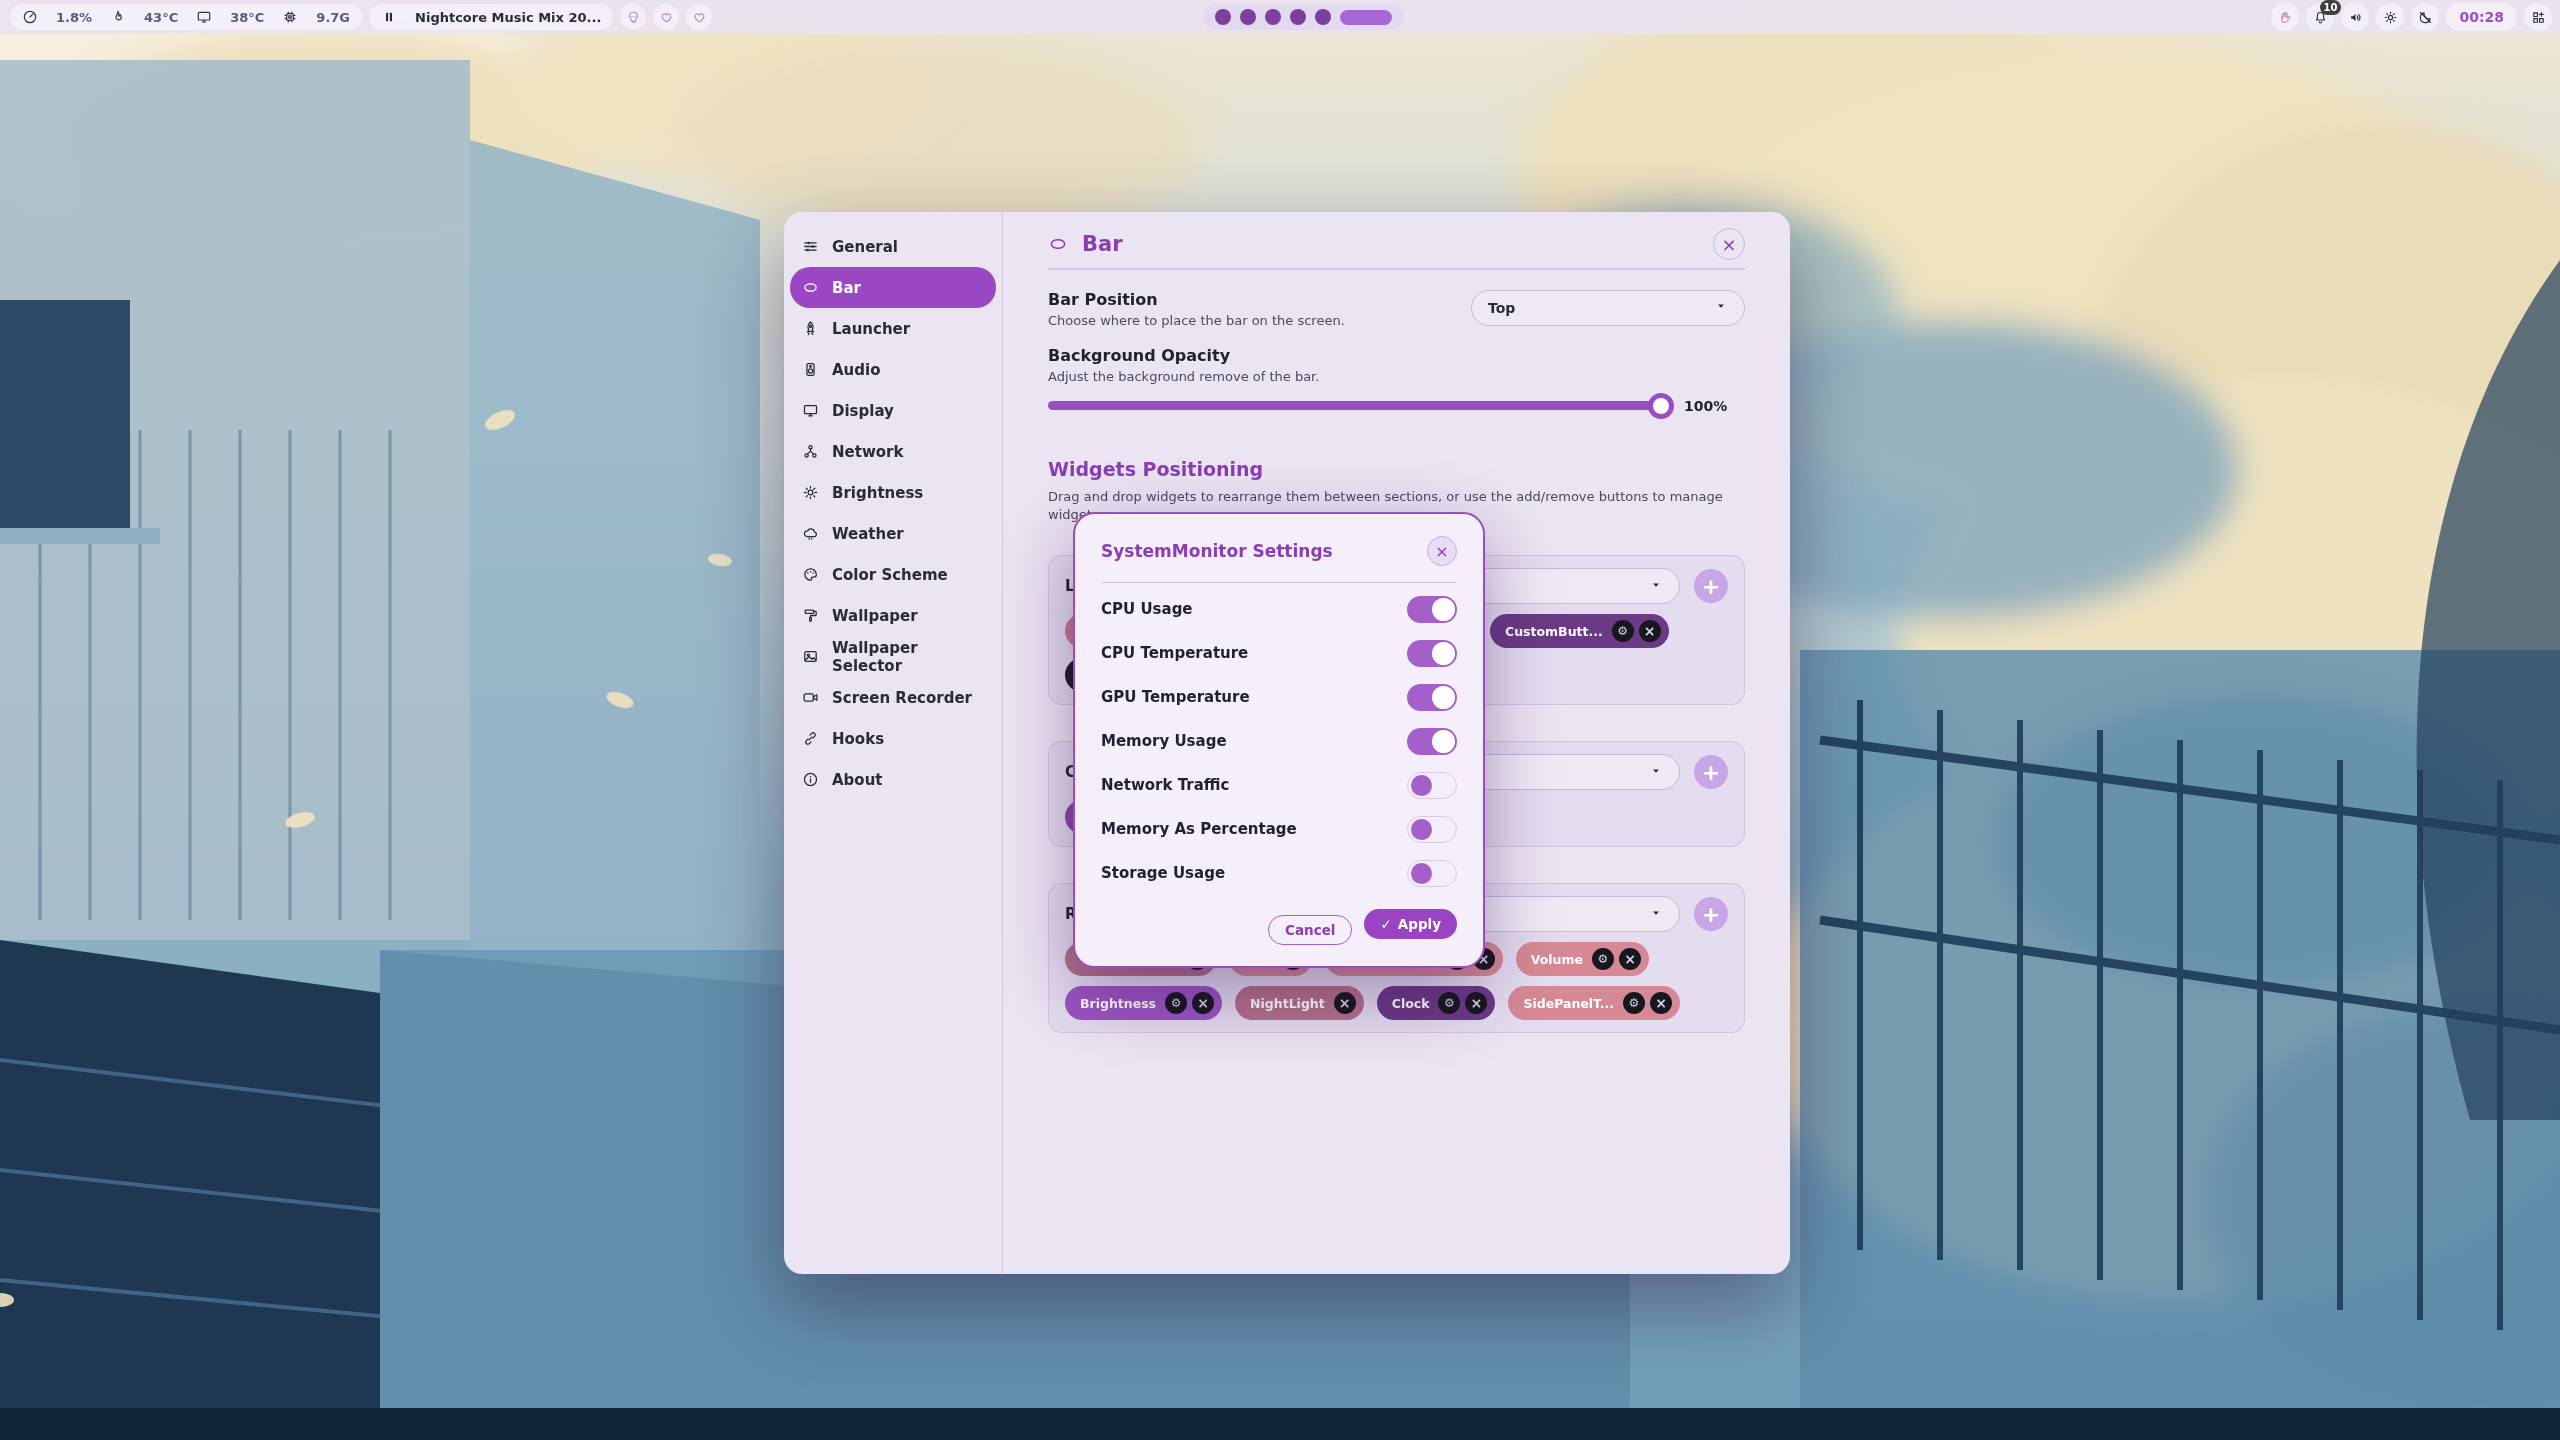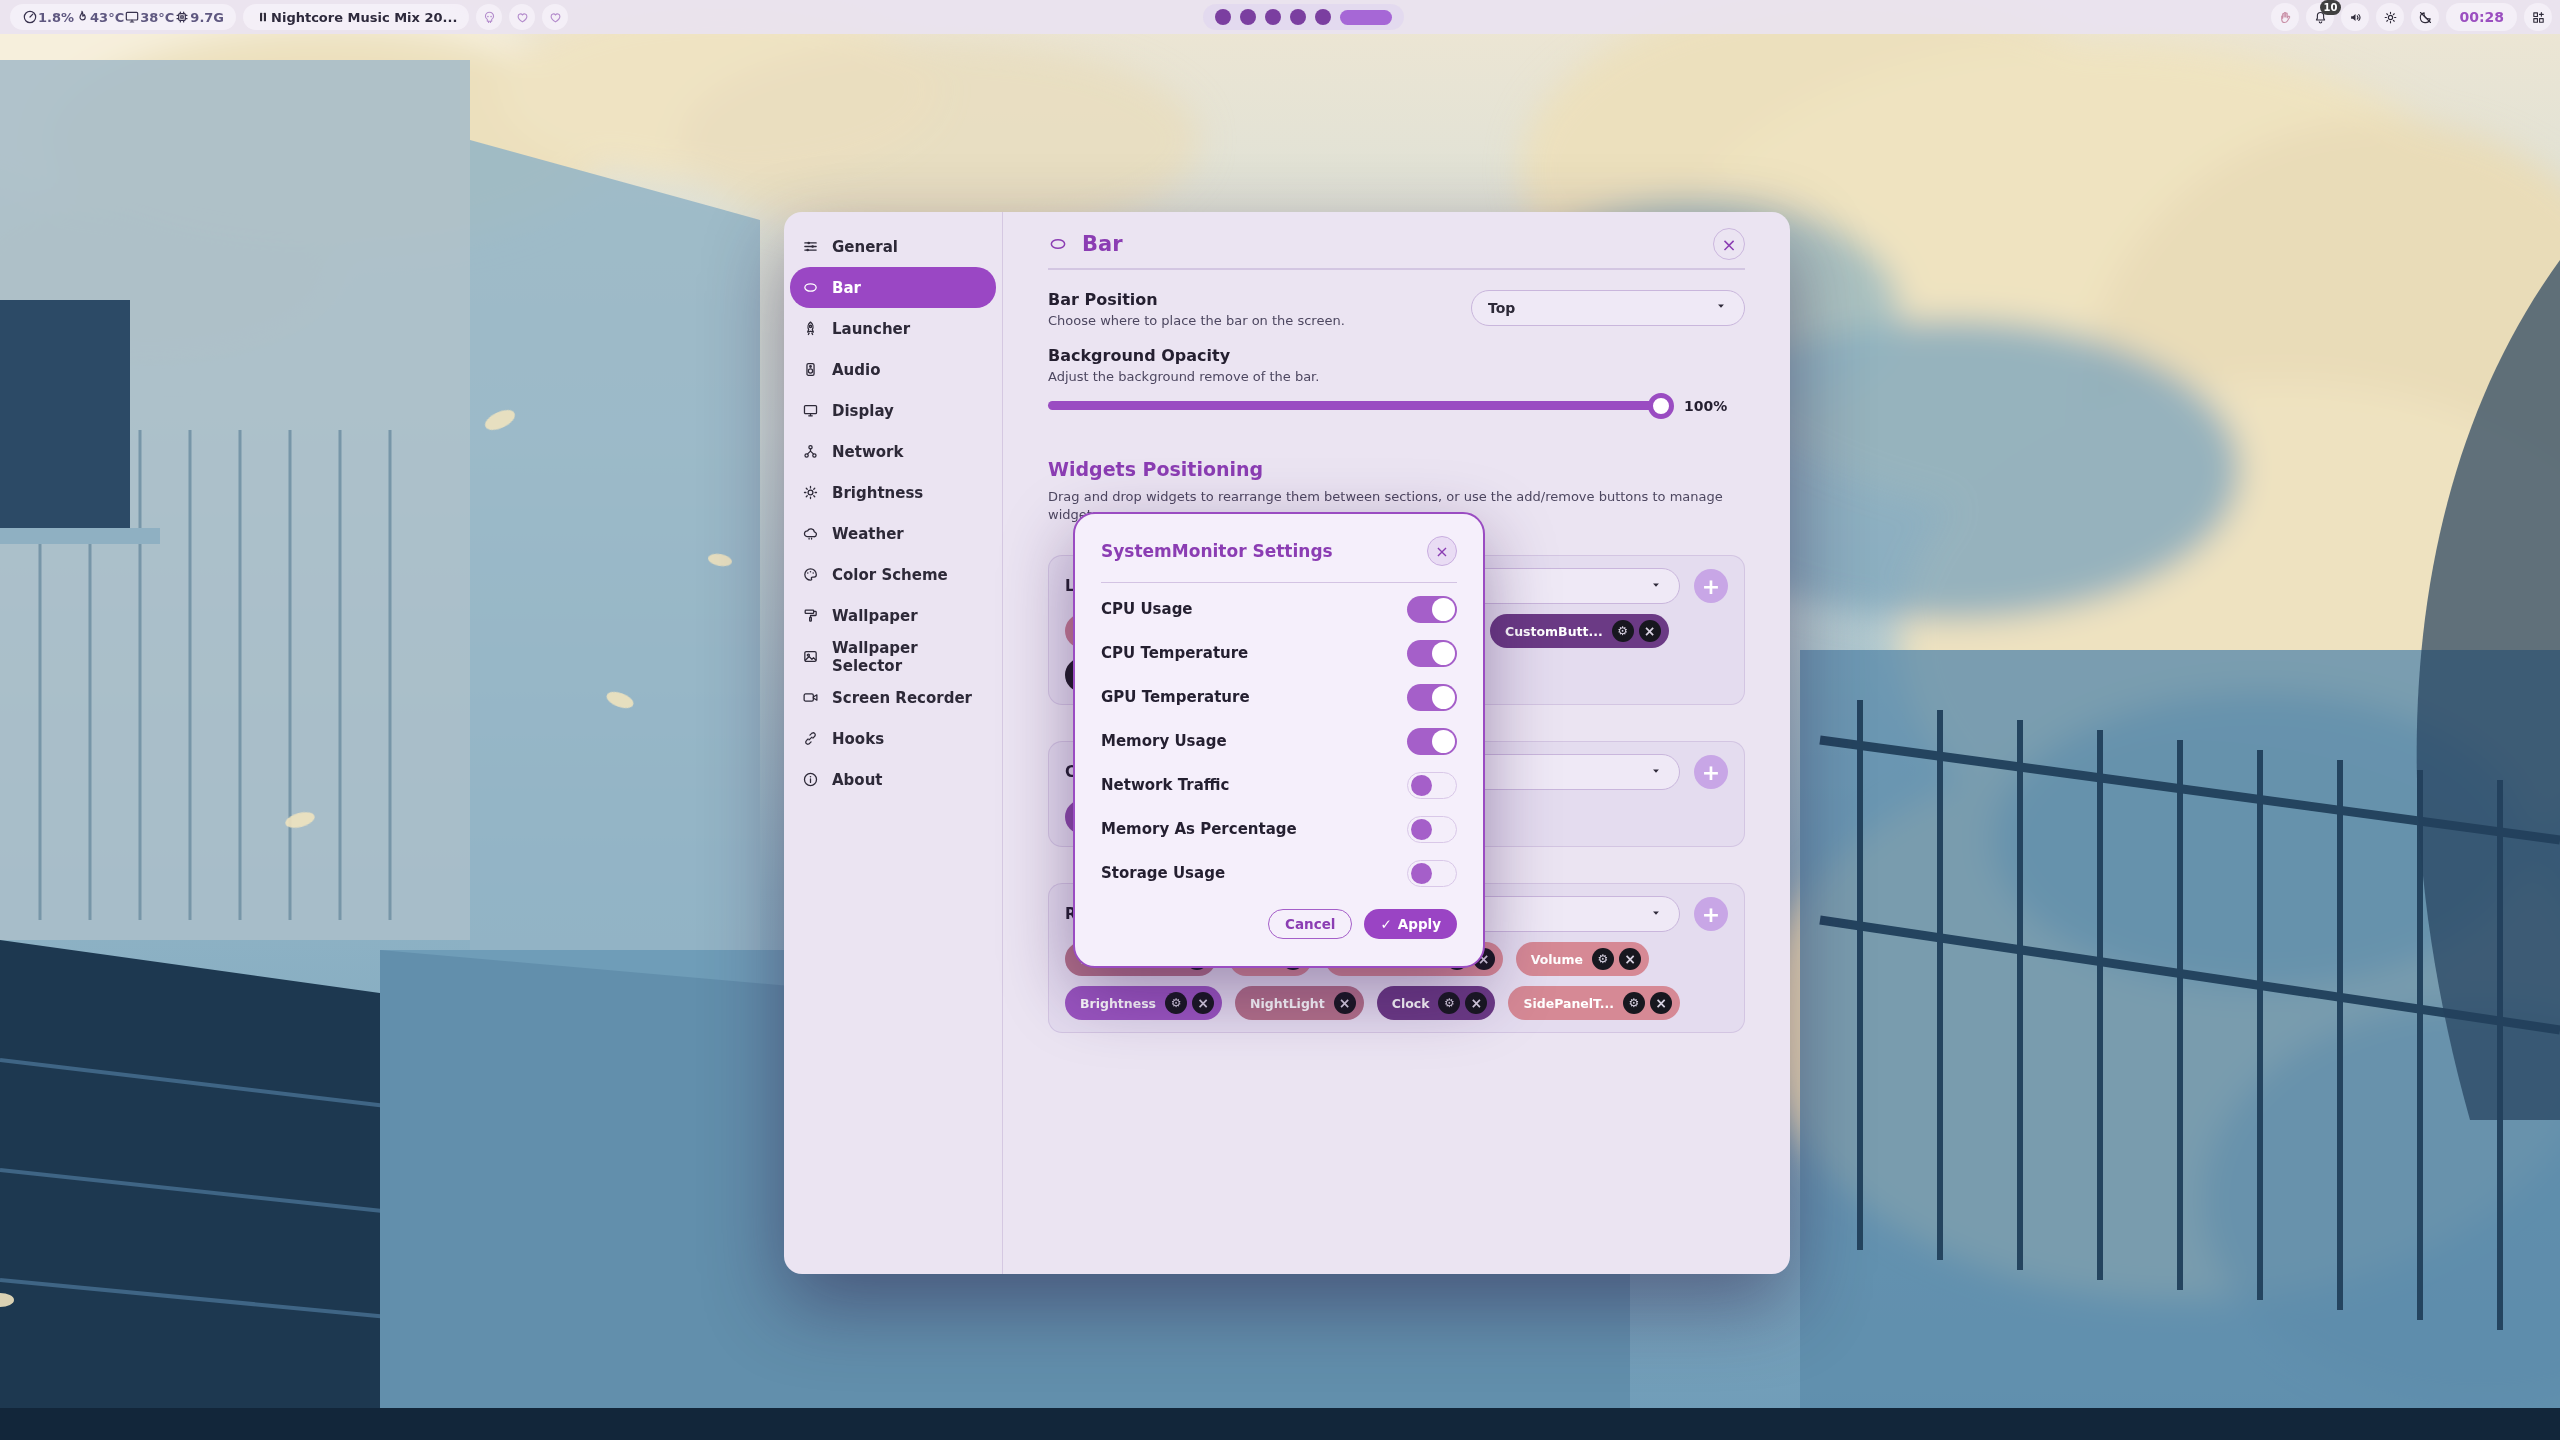--- a/index.html
+++ b/index.html
@@ -8,21 +8,21 @@
 
   
   .wallpaper { position:absolute; inset:0; z-index:0; }
 
   
   .topbar { position:absolute; left:0; top:0; width:2560px; height:34px; background:rgba(233,226,241,0.88); z-index:40; }
   .tb-group { position:absolute; top:4px; height:26px; display:flex; align-items:center; gap:7px; }
   .tb-left { left:10px; }
   .tb-center { left:1203px; }
   .tb-right { right:8px; }
-  .pill { height:26px; border-radius:13px; background:rgba(250,247,253,0.6); display:flex; align-items:center; padding:0 12px; gap:0; }
+  .pill { height:26px; border-radius:13px; background:rgba(250,247,253,0.6); display:flex; align-items:center; padding:0 12px; gap:18px; }
   .pill .val { font-size:13px; font-weight:700; color:#5f5880; }
   .pill .ic { color:#38324e; }
   .media-title { font-size:13px; font-weight:700; color:#2e2a3c; white-space:nowrap; }
   .circ { width:26px; height:26px; border-radius:50%; background:rgba(250,247,253,0.6); display:flex; align-items:center; justify-content:center; color:#b48ccc; position:relative; }
   .circ .ic { width:15px; height:15px; }
   .tb-right .circ { width:28px; height:28px; color:#2f2b3a; }
   .circ.hand { color:#c98fa6; }
   .badge { position:absolute; top:-3px; right:-7px; min-width:19px; height:15px; border-radius:8px; background:#404040; color:#fff; font-size:10px; font-weight:700; display:flex; align-items:center; justify-content:center; padding:0 4px; }
   .ws-pill { height:26px; border-radius:13px; background:rgba(226,216,238,0.85); display:flex; align-items:center; gap:9px; padding:0 12px; }
   .ws-dot { width:16px; height:16px; border-radius:50%; background:#7b3fa0; }
@@ -83,21 +83,21 @@
   .toggle-row { height:44px; display:flex; align-items:center; justify-content:space-between; }
   .toggle-rows { margin-top:4px; }
   .t-label { font-size:15px; font-weight:700; color:#241f30; }
   .toggle { position:relative; width:50px; height:27px; border-radius:14px; }
   .toggle.on { background:#a55fc9; }
   .toggle.on .knob { position:absolute; right:2px; top:2px; width:23px; height:23px; border-radius:50%; background:#fff; }
   .toggle.off { background:#f4eefa; border:1.5px solid #d9c8e8; }
   .toggle.off .knob { position:absolute; left:3px; top:2px; width:21px; height:21px; border-radius:50%; background:#a55fc9; }
   .modal-btns { display:flex; justify-content:flex-end; gap:12px; margin-top:14px; }
   .btn { height:30px; border-radius:15px; display:flex; align-items:center; gap:6px; padding:0 16px; font-size:13.5px; font-weight:700; }
-  .btn.cancel { border:1.5px solid #a55fc9; color:#8b3db3; }
+  .btn.cancel { border:1.5px solid #a55fc9; color:#8b3db3;margin-top:6px; }
   .btn.apply { background:#9a44c4; color:#fff; }
 </style>
 </head>
 <body>
 
 <svg width="0" height="0" style="position:absolute">
   <defs>
     <symbol id="i-gauge" viewBox="0 0 24 24">
         <circle cx="12" cy="12" r="8.5"></circle>
         <path d="M12 12l4.2-4.2"></path>

